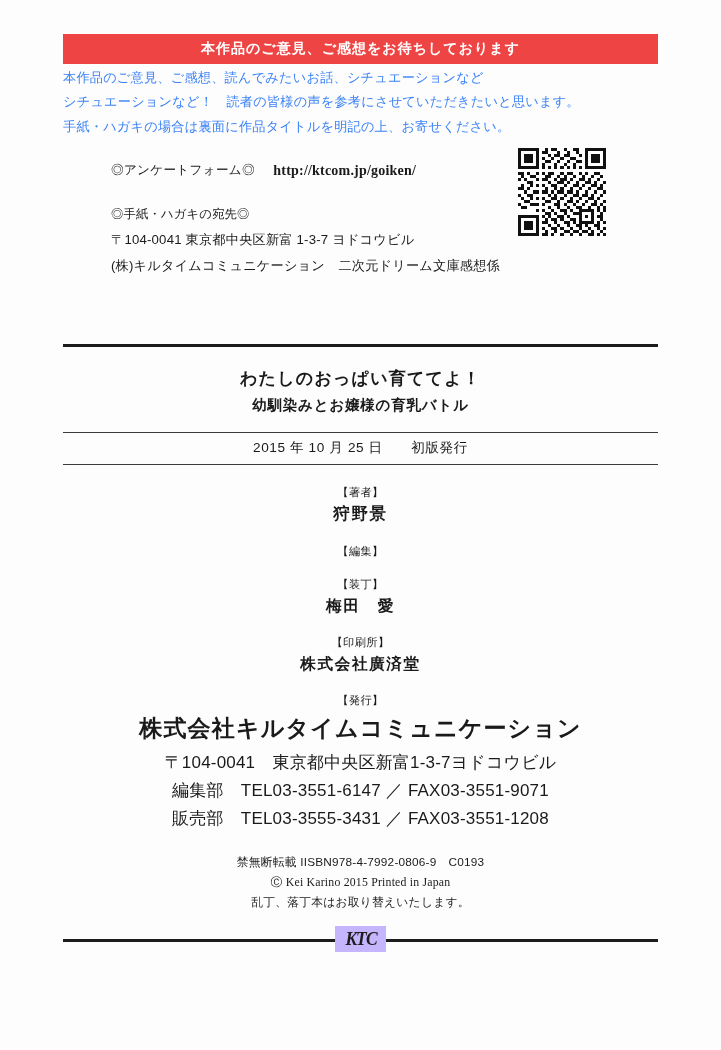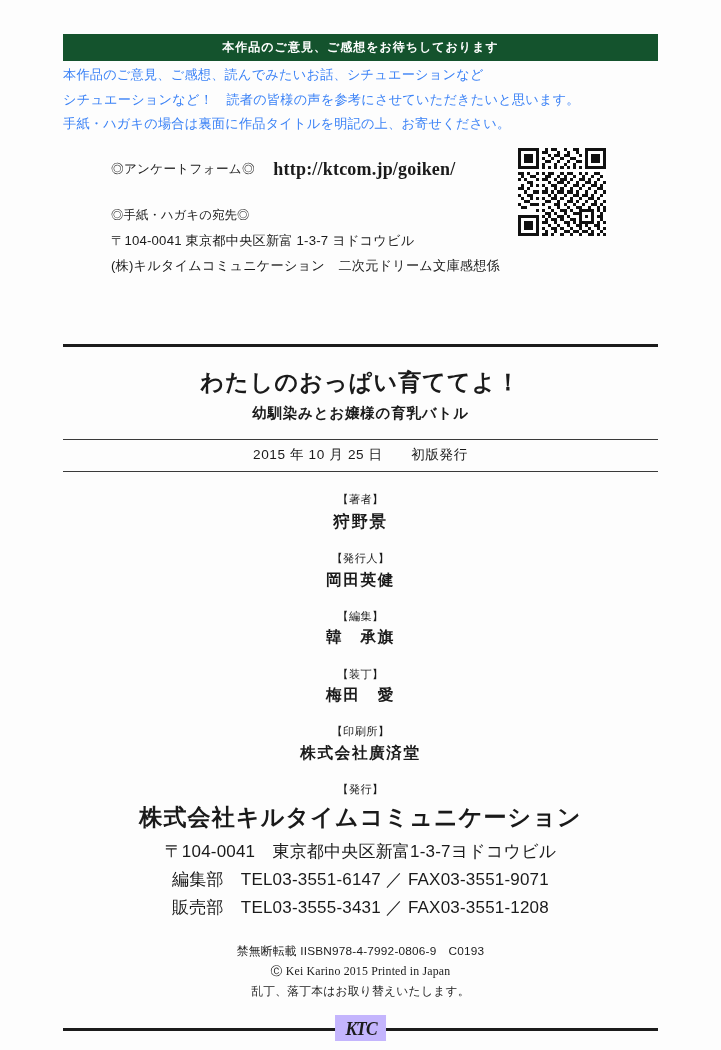--- a/index.html
+++ b/index.html
@@ -24,24 +24,24 @@
   }
 
   
   .survey {
     position: absolute;
     left: 63px;
     top: 34px;
     width: 595px;
   }
   .survey-banner {
-    background: #14532d;
+    background: #ef4444;
     color: #ffffff;
     text-align: center;
-    font-size: 12px;
+    font-size: 14px;
     font-weight: bold;
     letter-spacing: 1px;
     padding: 6px 0 7px 0;
     line-height: 1.2;
   }
   .survey-body {
     margin-top: 2px;
     text-align: left;
     font-size: 13.2px;
     line-height: 1.85;
@@ -65,21 +65,21 @@
     flex: 0 0 auto;
   }
   .form-label {
     font-size: 12.6px;
     letter-spacing: 0.3px;
     white-space: nowrap;
     display: inline-block;
     vertical-align: middle;
   }
   .form-url {
-    font-size: 18px;
+    font-size: 14px;
     font-weight: bold;
     letter-spacing: 0.2px;
     margin-left: 14px;
     display: inline-block;
     vertical-align: middle;
     font-family: "Liberation Serif", serif;
   }
 
   .addr-block {
     margin-top: 24px;
@@ -122,21 +122,21 @@
     height: 3px;
     background: #1c1c1c;
     width: 100%;
   }
   .rule-thin {
     height: 1px;
     background: #3a3a3a;
     width: 100%;
   }
   .title-main {
-    font-size: 23px;
+    font-size: 17px;
     font-weight: bold;
     letter-spacing: 1.2px;
     margin-top: 22px;
     line-height: 1.2;
   }
   .title-sub {
     font-size: 14.5px;
     font-weight: bold;
     letter-spacing: 0.8px;
     margin-top: 8px;
@@ -504,28 +504,23 @@
     <div class="pubdate">2015 年 10 月 25 日　　初版発行</div>
     <div class="rule-thin"></div>
 
     <div class="staff">
 
       <div class="staff-group">
         <div class="staff-role">【著者】</div>
         <div class="staff-name big">狩野景</div>
       </div>
 
-      <div class="staff-group">
-        <div class="staff-role">【発行人】</div>
-        <div class="staff-name">岡田英健</div>
-      </div>
 
       <div class="staff-group">
         <div class="staff-role">【編集】</div>
-        <div class="staff-name">韓　承旗</div>
       </div>
 
       <div class="staff-group">
         <div class="staff-role">【装丁】</div>
         <div class="staff-name">梅田　愛</div>
       </div>
 
       <div class="staff-group">
         <div class="staff-role">【印刷所】</div>
         <div class="staff-name">株式会社廣済堂</div>

